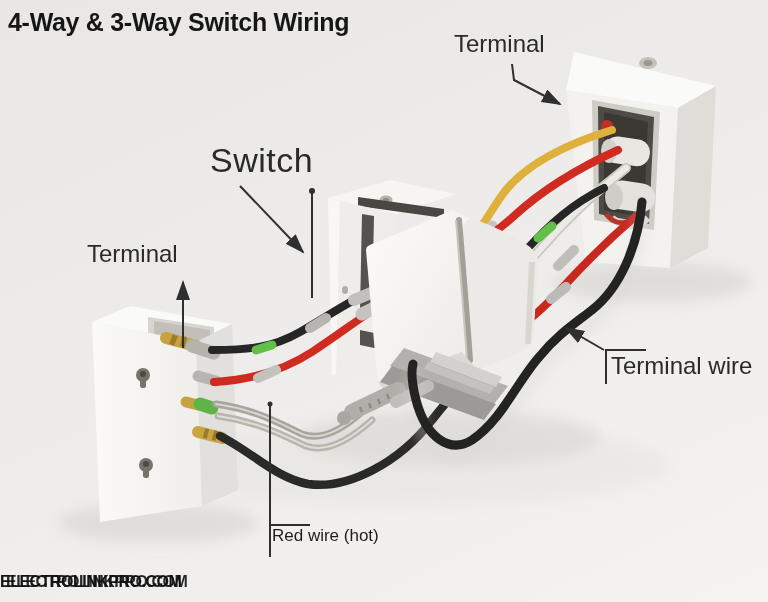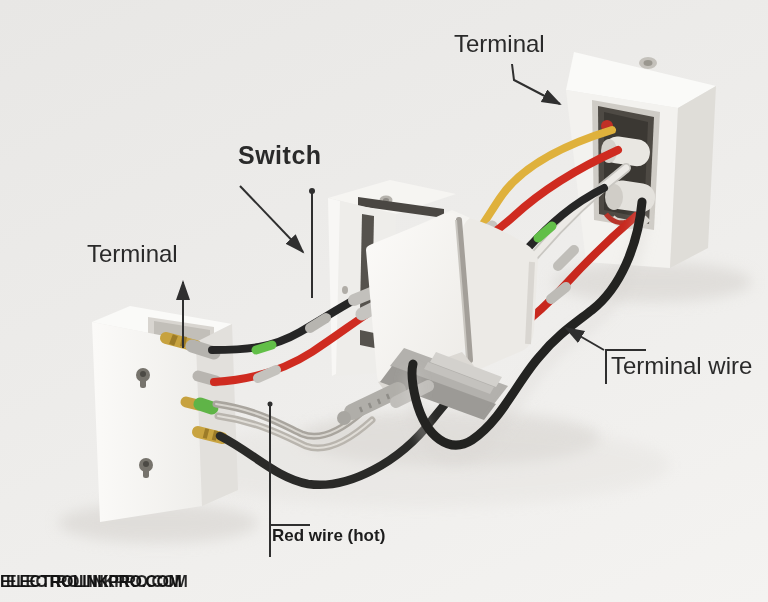--- a/index.html
+++ b/index.html
@@ -5,24 +5,24 @@
   html,body{margin:0;padding:0;background:#ddd;}
   #stage{
     position:relative;width:768px;height:602px;overflow:hidden;
     background:linear-gradient(155deg,#e8e7e5 0%,#edecea 45%,#f4f3f1 100%);
     font-family:"Liberation Sans", sans-serif;
   }
   #stage svg{position:absolute;left:0;top:0;}
   .lbl{position:absolute;color:#2a2a2a;white-space:nowrap;line-height:1;}
   .lbl-title{left:8px;top:10px;font-size:25px;font-weight:700;letter-spacing:-0.3px;color:#161616;}
   .lbl-terminal-top{left:454px;top:32px;font-size:24px;}
-  .lbl-switch{left:238px;top:143px;font-size:25px;letter-spacing:0.5px;font-weight:bold;}
+  .lbl-switch{left:210px;top:143px;font-size:34px;letter-spacing:0.5px;}
   .lbl-terminal-left{left:87px;top:242px;font-size:24px;}
   .lbl-traveller{left:611px;top:354px;font-size:24px;}
-  .lbl-redwire{left:272px;top:527px;font-size:17px;font-weight:700;color:#1d1d1d;}
+  .lbl-redwire{left:272px;top:527px;font-size:17px;font-weight:400;color:#1d1d1d;}
   .watermark{position:absolute;left:0;top:573px;width:260px;height:26px;}
   .watermark span{
     position:absolute;top:0;font-size:16px;font-weight:700;color:#131313;
     letter-spacing:-0.5px;transform:scaleY(1.05);
   }
   .watermark .wm-a{left:0;}
   .watermark .wm-b{left:6px;opacity:0.9;}
 </style>
 </head>
 <body>
@@ -194,20 +194,21 @@
       <circle cx="312" cy="191" r="3" fill="#2f2f2f" stroke="none"></circle>
       <line x1="183" y1="348" x2="183" y2="282" marker-end="url(#ah)"></line>
       <line x1="604" y1="350" x2="566" y2="328" marker-end="url(#ah)"></line>
       <path d="M606,384 L606,350 L646,350"></path>
       <line x1="270" y1="404" x2="270" y2="557"></line>
       <line x1="270" y1="525" x2="310" y2="525"></line>
       <circle cx="270" cy="404" r="2.5" fill="#2f2f2f" stroke="none"></circle>
     </g>
   </svg>
 
+  <div class="lbl lbl-title">4-Way &amp; 3-Way Switch Wiring</div>
   <div class="lbl lbl-terminal-top">Terminal</div>
   <div class="lbl lbl-switch">Switch</div>
   <div class="lbl lbl-terminal-left">Terminal</div>
   <div class="lbl lbl-traveller">Terminal wire</div>
   <div class="lbl lbl-redwire">Red wire (hot)</div>
 
   <div class="watermark">
     <span class="wm-a">ELECTROLINKPRO.COM</span>
     <span class="wm-b">ELECTROLINKPRO.COM</span>
   </div>

